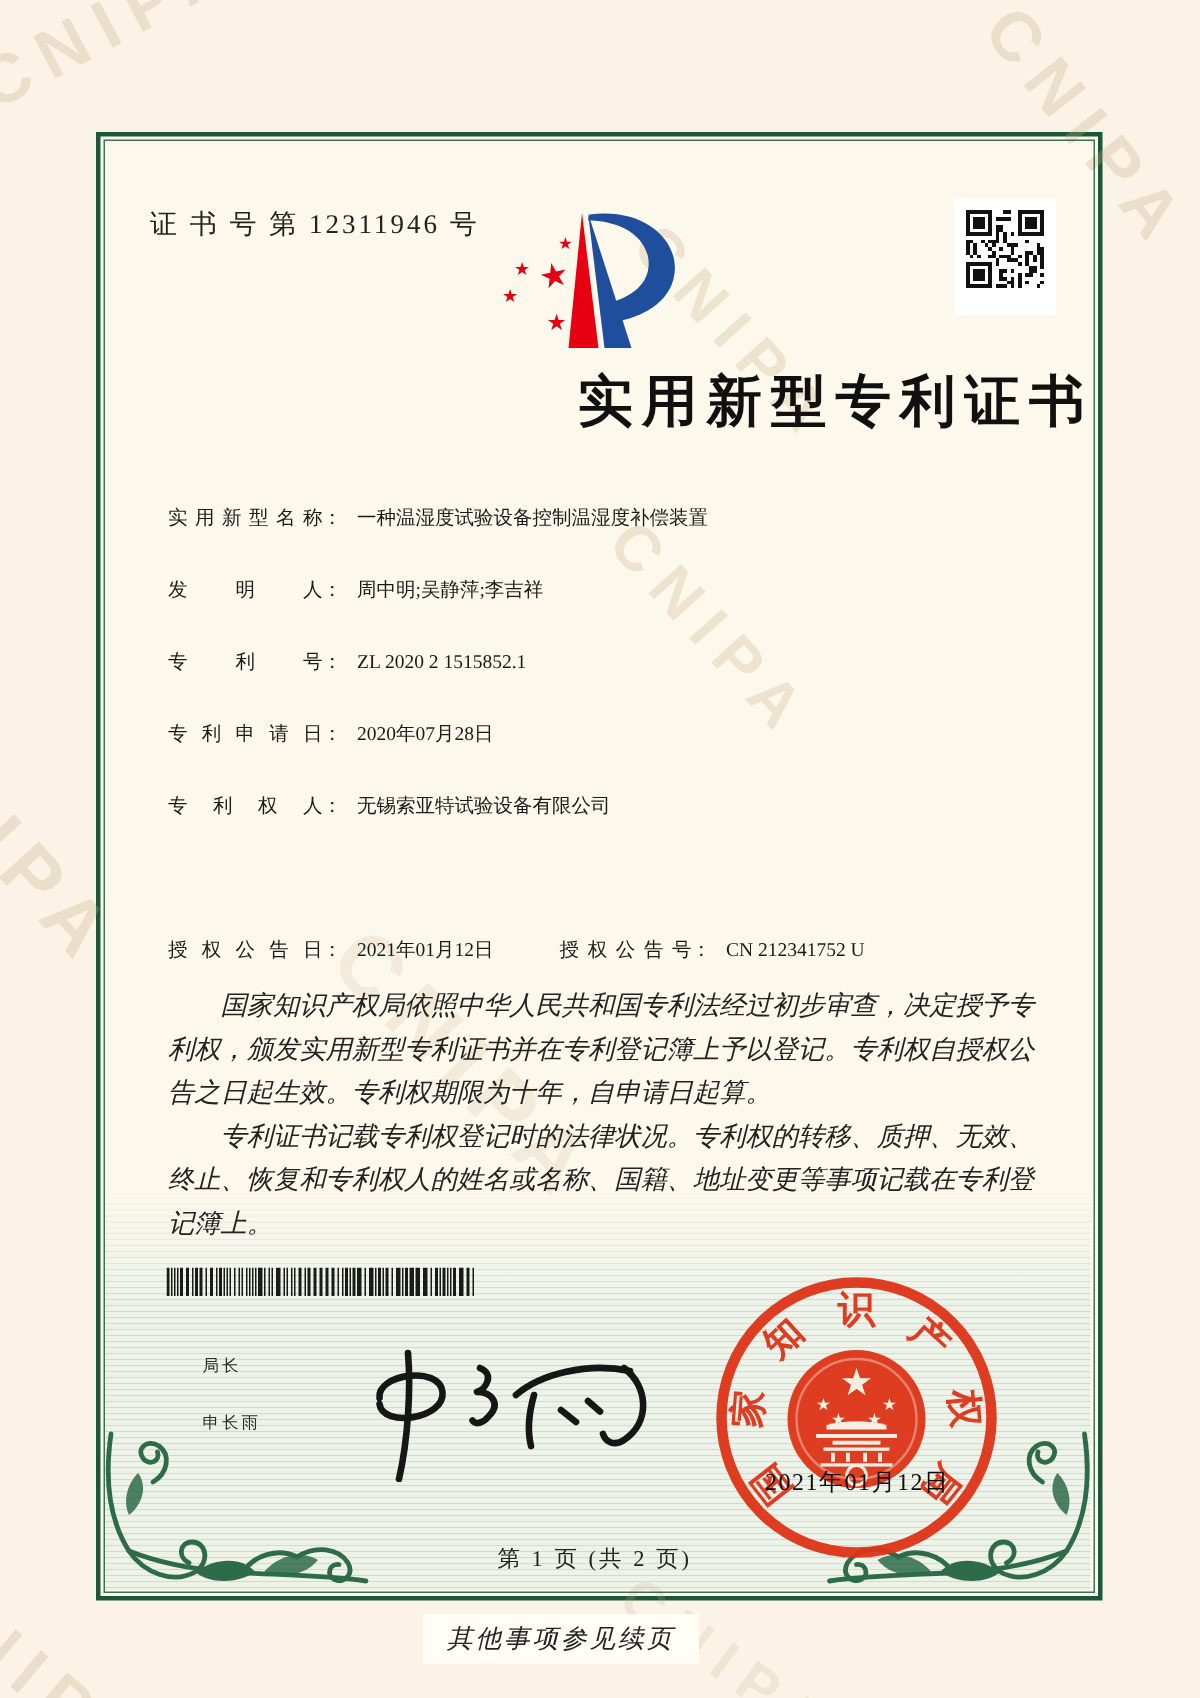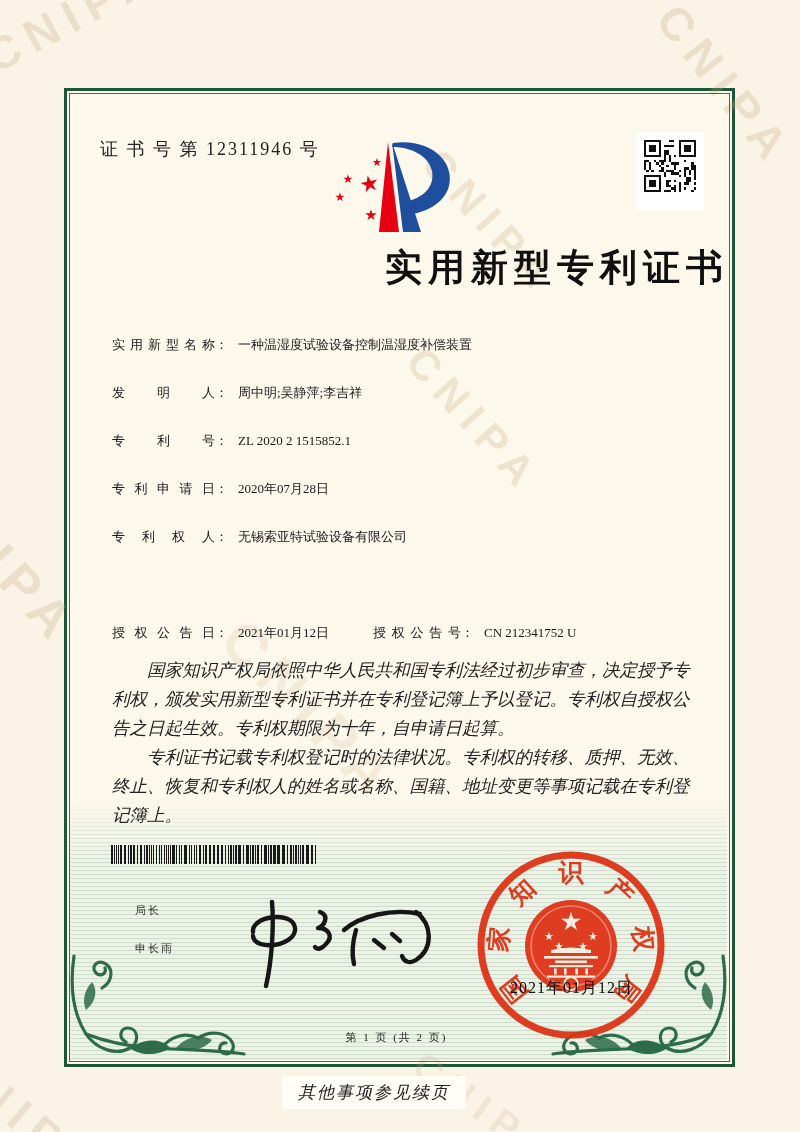--- a/index.html
+++ b/index.html
@@ -46,21 +46,21 @@
   .barcode{position:absolute;left:111px;top:845px;}
 
   .signoff{position:absolute;left:115px;font-family:"Liberation Sans","DejaVu Sans",sans-serif;
            font-size:11px;color:#2b2b2b;letter-spacing:2px;margin-left:20px;}
   .sig{position:absolute;left:232px;top:876px;}
 
   .seal{position:absolute;left:471px;top:845px;opacity:.95;}
   .seal-date{position:absolute;left:489px;top:978px;width:165px;text-align:center;font-size:16px;
              letter-spacing:1px;color:#0d0d0d;z-index:6;}
 
-  .page-num{position:absolute;left:64px;top:1030px;width:665px;text-align:center;font-size:11px;
+  .page-num{position:absolute;left:64px;top:1030px;width:665px;text-align:center;font-size:15px;
             letter-spacing:2px;color:#222;}
   .cont-note{position:absolute;left:64px;top:1076px;width:620px;text-align:center;z-index:6;}
   .cont-note span{display:inline-block;background:#fffdf6;padding:5px 16px;font-size:17px;
             font-style:italic;letter-spacing:2px;color:#222;}
 
   .flourish{position:absolute;top:950px;z-index:4;pointer-events:none;}
   .flourish.left{left:66px;}
   .flourish.right{left:531px;transform:scaleX(-1);}
 </style>
 </head>

